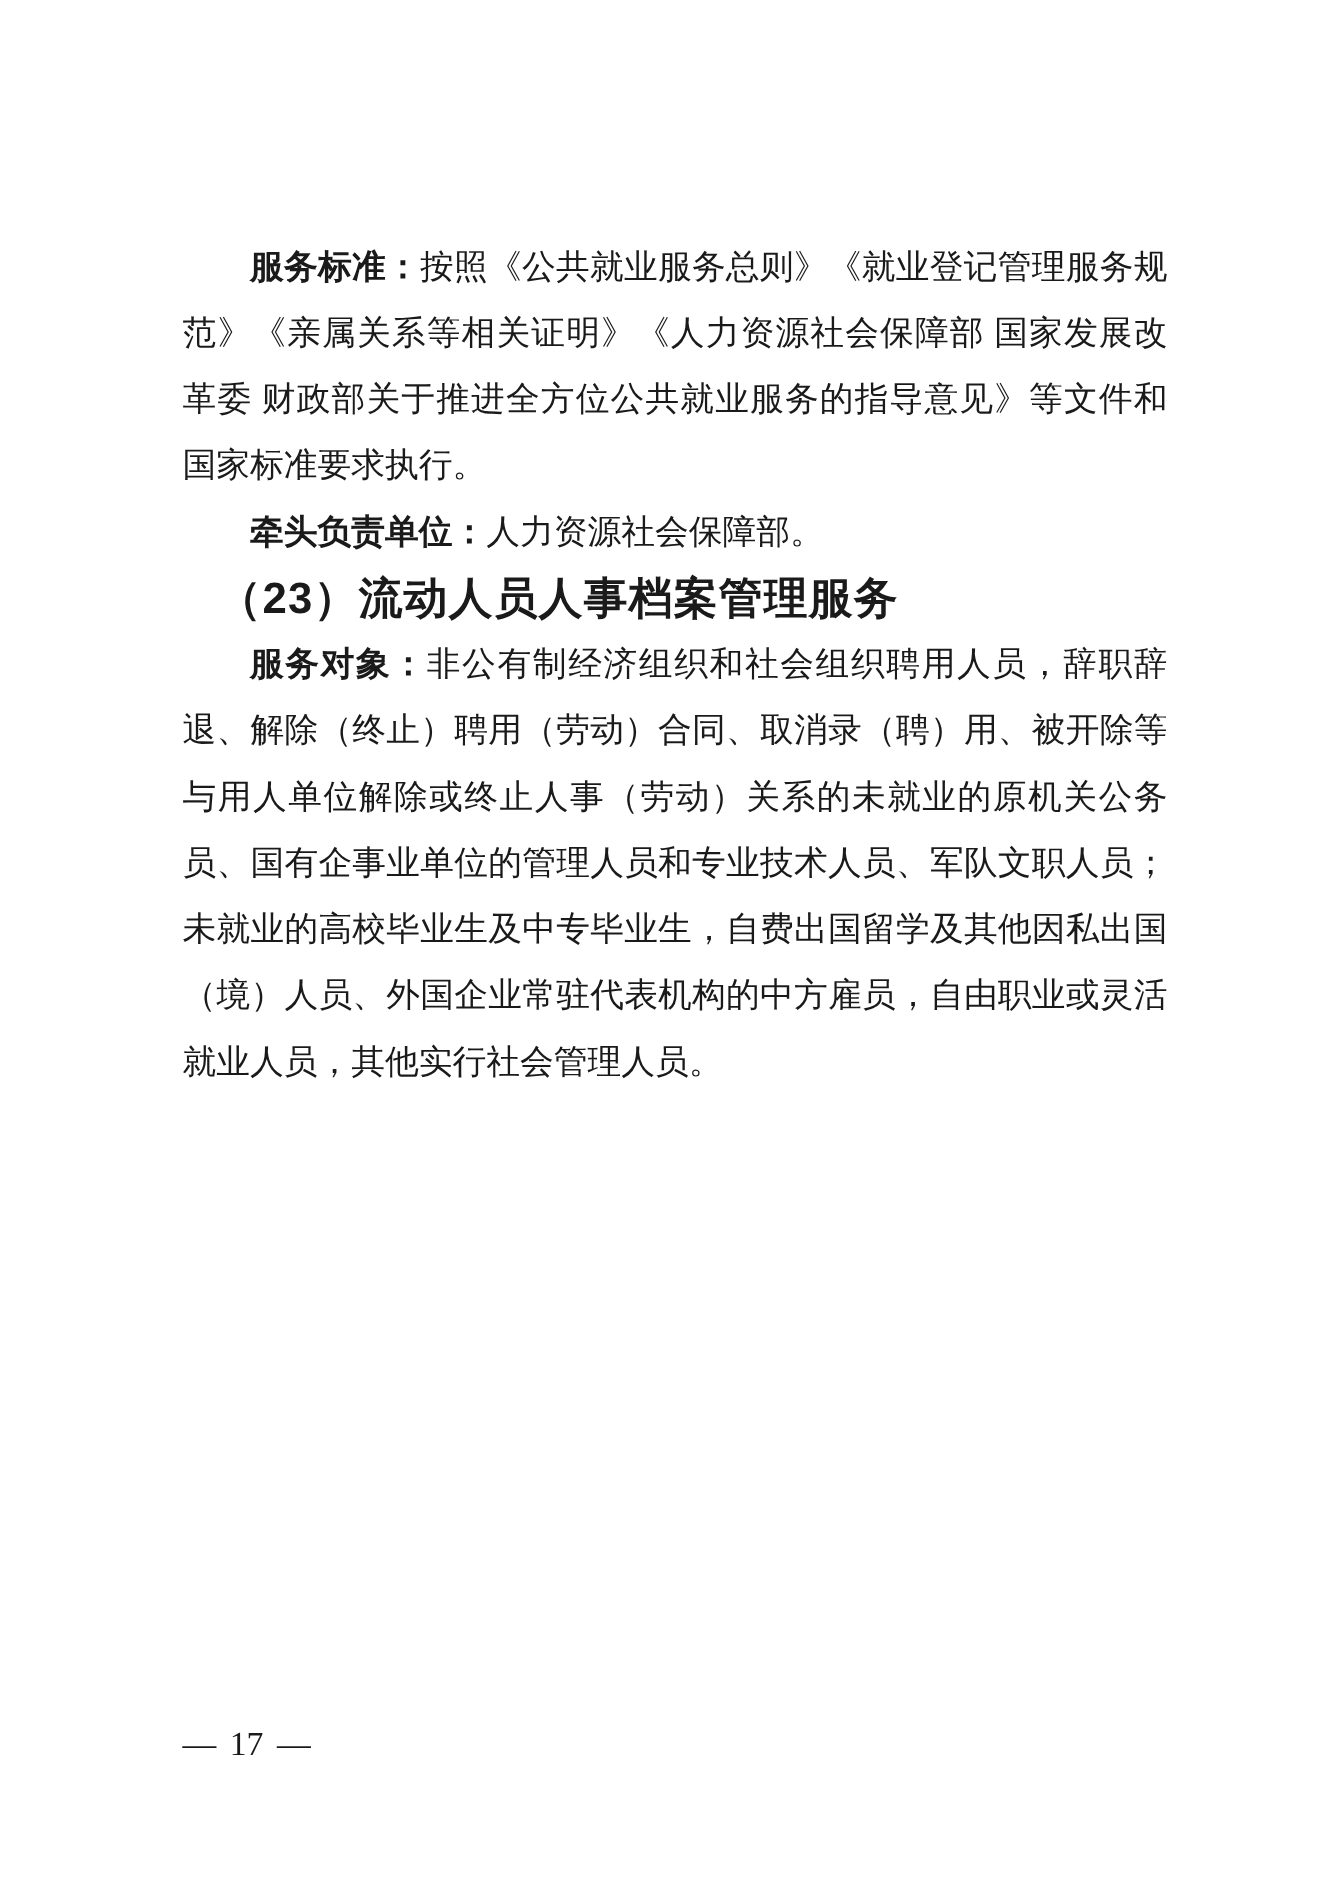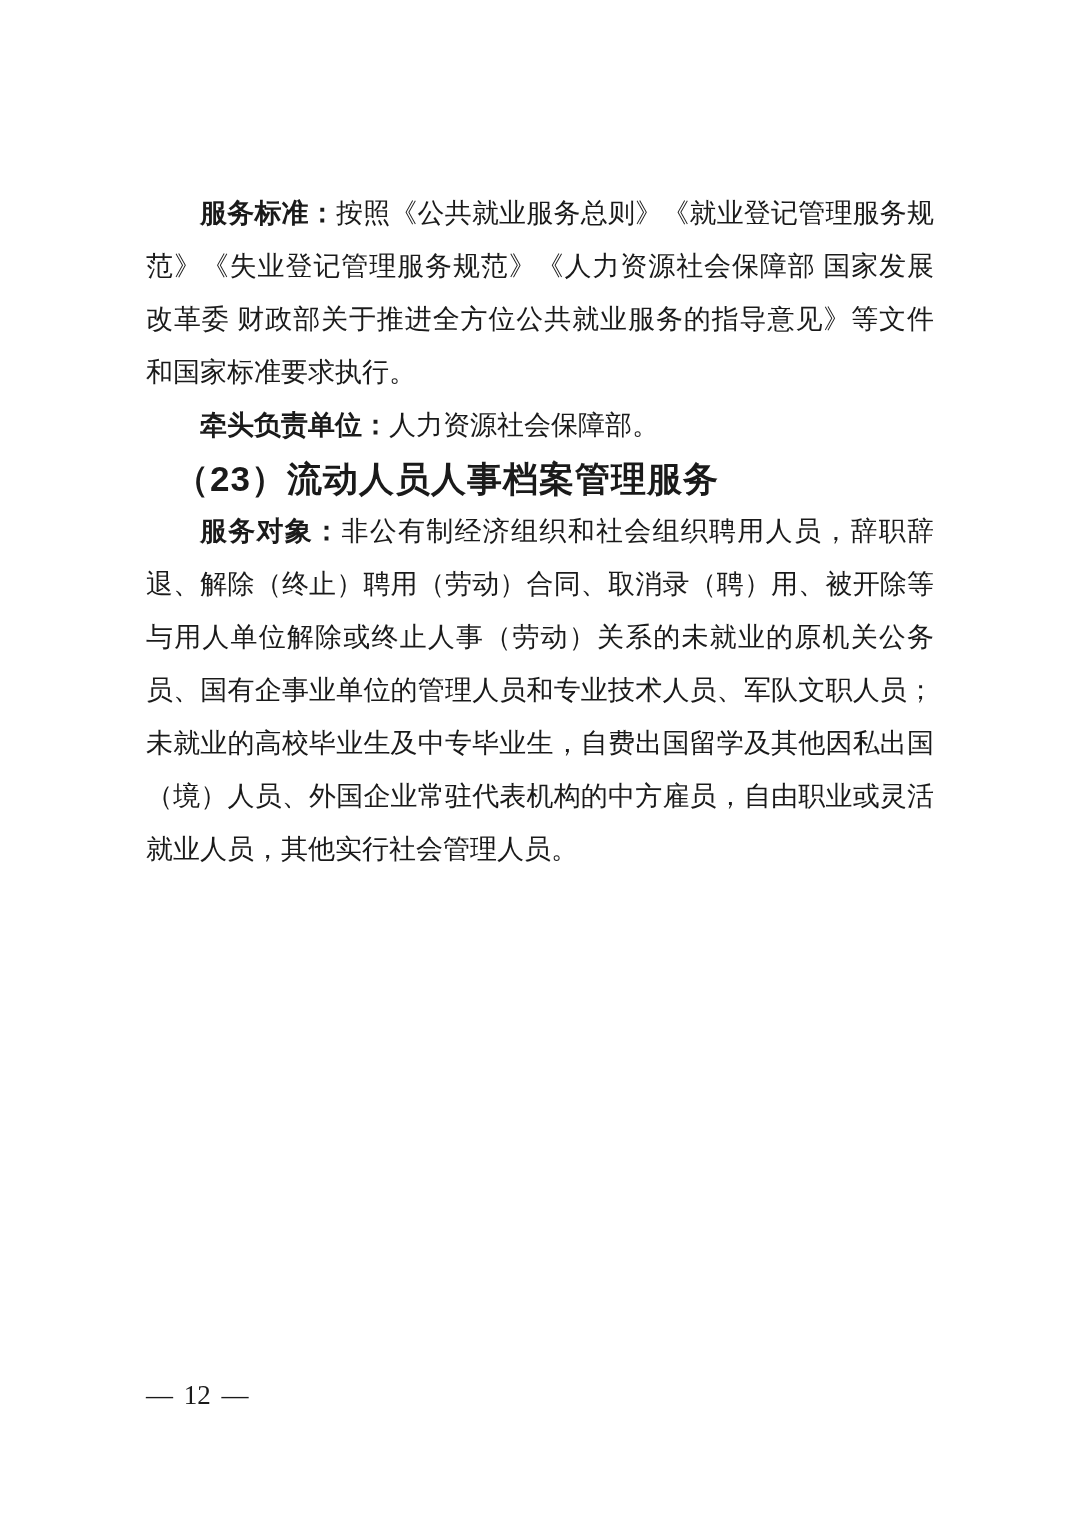--- a/index.html
+++ b/index.html
@@ -50,27 +50,27 @@
     word-spacing: 4px;
     color: #1a1a1a;
   }
 </style>
 </head>
 <body>
 
 <main class="content">
 
 
-  <p class="para"><strong class="label">服务标准：</strong><span>按照《公共就业服务总则》《就业登记管理服务规范》《失业登记管理服务规范》《人力资源社会保障部 国家发展改革委 财政部关于推进全方位公共就业服务的指导意见》等文件和国家标准要求执行。</span></p>
+  <p class="para"><strong class="label">服务标准：</strong><span>按照《公共就业服务总则》《就业登记管理服务规范》《亲属关系等相关证明》《人力资源社会保障部 国家发展改革委 财政部关于推进全方位公共就业服务的指导意见》等文件和国家标准要求执行。</span></p>
 
 
   <p class="para"><strong class="label">牵头负责单位：</strong><span>人力资源社会保障部。</span></p>
 
   <h2 class="subheading">（23）流动人员人事档案管理服务</h2>
 
   <p class="para"><strong class="label">服务对象：</strong><span>非公有制经济组织和社会组织聘用人员，辞职辞退、解除（终止）聘用（劳动）合同、取消录（聘）用、被开除等与用人单位解除或终止人事（劳动）关系的未就业的原机关公务员、国有企事业单位的管理人员和专业技术人员、军队文职人员；未就业的高校毕业生及中专毕业生，自费出国留学及其他因私出国（境）人员、外国企业常驻代表机构的中方雇员，自由职业或灵活就业人员，其他实行社会管理人员。</span></p>
 
 
 </main>
 
 <footer class="page-footer">
-  <span>— 12 —</span>
+  <span>— 17 —</span>
 </footer>
 
 </body></html>

